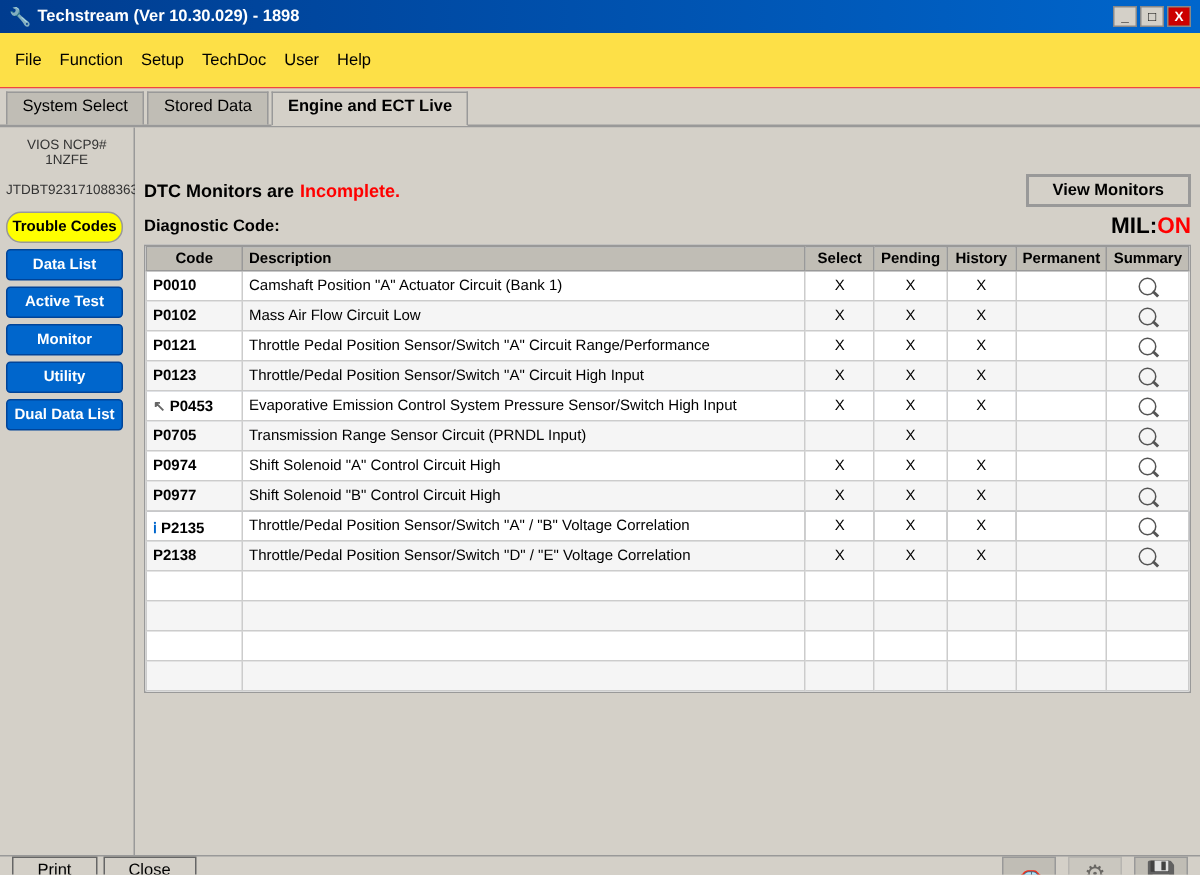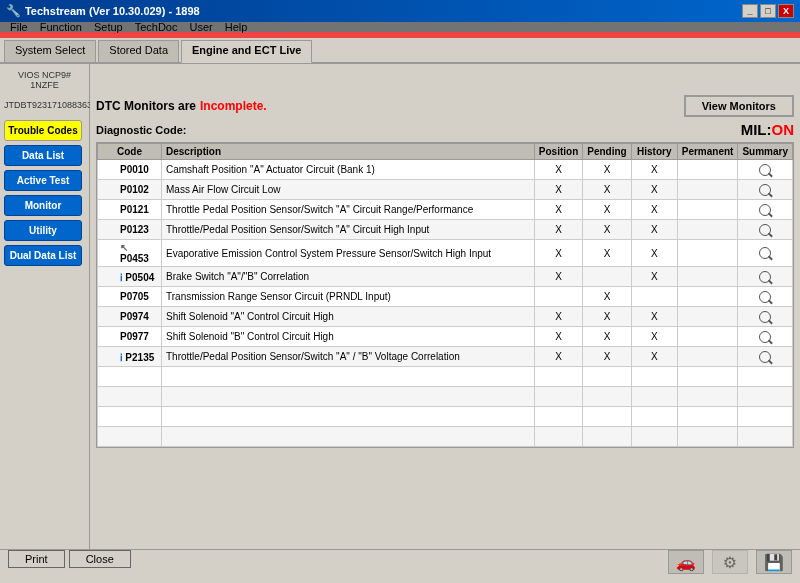--- a/index.html
+++ b/index.html
@@ -21,26 +21,26 @@
       width: 16px; height: 14px; border: 1px solid #888; font-size: 9px;
       display: flex; align-items: center; justify-content: center;
       cursor: pointer; color: black; font-weight: bold;
     }
     .btn-min { background: #d4d0c8; }
     .btn-max { background: #d4d0c8; }
     .btn-close { background: #cc0000; color: white; }
 
     
     .menu-bar {
-      background: #737373;
+      background: #fde047;
       display: flex;
       align-items: center;
       padding: 2px 4px;
-      height: 16px;
-      border-bottom: 6px solid #ef4444;
+      height: 37px;
+      border-bottom: 1px solid #ef4444;
       font-size: 11px;
     }
     .menu-item { padding: 1px 6px; cursor: pointer; }
 
     
     .tab-bar {
       background: #d4d0c8;
       display: flex;
       padding: 2px 4px 0 4px;
       height: 26px;
@@ -94,21 +94,21 @@
     .sidebar-btn {
       width: 78px;
       padding: 4px 2px;
       border: 1px solid #666;
       border-radius: 3px;
       cursor: pointer;
       font-size: 10px;
       font-weight: bold;
       text-align: center;
     }
-    .btn-yellow { background: #ffff00; color: #000; border-color: #999; }
+    .btn-yellow { background: #ffff00; color: #000; border-color: #999; border-radius: 10px; }
     .btn-blue { background: #0066cc; color: white; border-color: #004499; }
 
     
     .content { flex: 1; padding: 6px; overflow: hidden; background: #d4d0c8; }
 
     .dtc-header {
       display: flex;
       align-items: center;
       justify-content: space-between;
       margin-bottom: 4px;
@@ -149,21 +149,21 @@
       font-weight: bold;
       font-size: 10px;
     }
     .dtc-table th.desc-col { text-align: left; }
     .dtc-table td {
       border: 1px solid #ccc;
       padding: 2px 4px;
       text-align: center;
       height: 20px;
     }
-    .dtc-table td.code-col { font-weight: bold; text-align: left; padding-left: 22px; }
+    .dtc-table td.code-col { font-weight: bold; text-align: left; padding-left: 4px; }
     .dtc-table td.desc-col { text-align: left; }
     .dtc-table tr:nth-child(even) td { background: #f5f5f5; }
     .dtc-table tr:nth-child(odd) td { background: #ffffff; }
 
     
     .table-container {
       border: 1px solid #999;
       overflow-y: auto;
       max-height: calc(583px - 22px - 20px - 26px - 30px - 80px);
       background: white;
@@ -270,21 +270,21 @@
       <span class="diag-label">Diagnostic Code:</span>
       <span class="mil-status">MIL:<span class="mil-on">ON</span></span>
     </div>
 
     <div class="table-container">
       <table class="dtc-table">
         <thead>
           <tr>
             <th style="width:64px;">Code</th>
             <th class="desc-col" style="width:auto;">Description</th>
-            <th style="width:46px;">Position</th>
+            <th style="width:46px;">Select</th>
             <th style="width:46px;">Pending</th>
             <th style="width:46px;">History</th>
             <th style="width:58px;">Permanent</th>
             <th style="width:54px;">Summary</th>
           </tr>
         </thead>
         <tbody id="dtc-table-body">
         <tr style="background: rgb(255, 255, 255);">
     <td class="code-col">P0010</td>
     <td class="desc-col">Camshaft Position "A" Actuator Circuit (Bank 1)</td>
@@ -323,29 +323,20 @@
   </tr>
             <tr style="background: rgb(207, 224, 255);">
     <td class="code-col"><span style="color:#666; font-size:10px;">↖</span> P0453</td>
     <td class="desc-col">Evaporative Emission Control System Pressure Sensor/Switch High Input</td>
     <td>X</td>
     <td>X</td>
     <td>X</td>
     <td></td>
     <td style="text-align:center;"><span class="mag-icon"></span></td>
   </tr>
-            <tr style="background: rgb(245, 245, 245);">
-    <td class="code-col"><span style="font-size:10px; color:#0066cc;">ℹ</span> P0504</td>
-    <td class="desc-col">Brake Switch "A"/"B" Correlation</td>
-    <td>X</td>
-    <td></td>
-    <td>X</td>
-    <td></td>
-    <td style="text-align:center;"><span class="mag-icon"></span></td>
-  </tr>
             <tr style="background: rgb(255, 255, 255);">
     <td class="code-col">P0705</td>
     <td class="desc-col">Transmission Range Sensor Circuit (PRNDL Input)</td>
     <td></td>
     <td>X</td>
     <td></td>
     <td></td>
     <td style="text-align:center;"><span class="mag-icon"></span></td>
   </tr>
             <tr style="background: rgb(245, 245, 245);">
@@ -362,20 +353,29 @@
     <td class="desc-col">Shift Solenoid "B" Control Circuit High</td>
     <td>X</td>
     <td>X</td>
     <td>X</td>
     <td></td>
     <td style="text-align:center;"><span class="mag-icon"></span></td>
   </tr>
             <tr style="background: #0f172a;">
     <td class="code-col"><span style="font-size:10px; color:#0066cc;">ℹ</span> P2135</td>
     <td class="desc-col">Throttle/Pedal Position Sensor/Switch "A" / "B" Voltage Correlation</td>
+    <td>X</td>
+    <td>X</td>
+    <td>X</td>
+    <td></td>
+    <td style="text-align:center;"><span class="mag-icon"></span></td>
+  </tr>
+            <tr style="background: rgb(255, 255, 255);">
+    <td class="code-col">P2138</td>
+    <td class="desc-col">Throttle/Pedal Position Sensor/Switch "D" / "E" Voltage Correlation</td>
     <td>X</td>
     <td>X</td>
     <td>X</td>
     <td></td>
     <td style="text-align:center;"><span class="mag-icon"></span></td>
   </tr>
             <tr>
               <td class="code-col"></td>
       <td class="desc-col"></td>
       <td></td>

